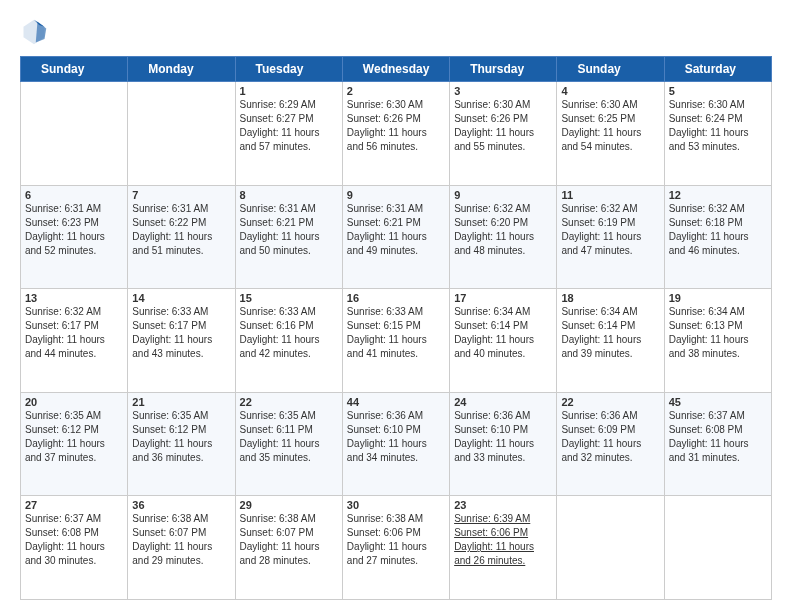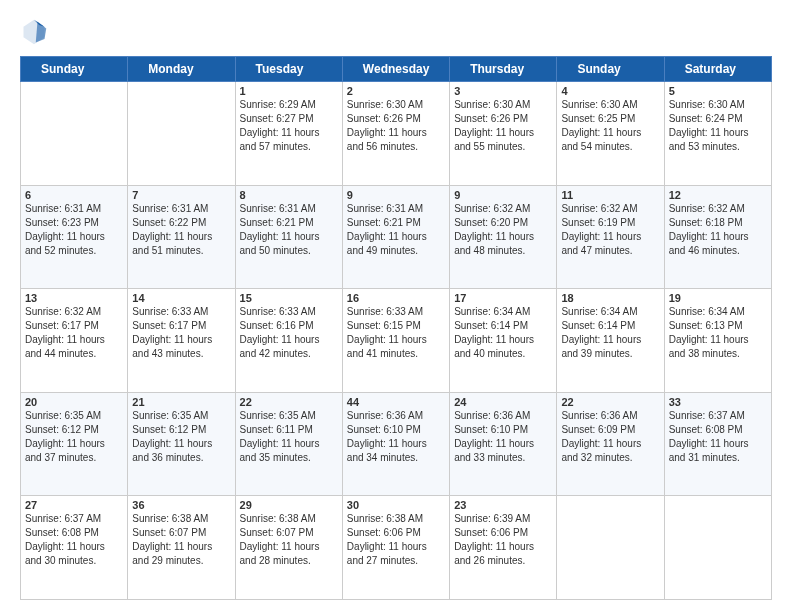--- a/index.html
+++ b/index.html
@@ -305,21 +305,21 @@
 and 33 minutes.</div>
           </td>
           <td>
             <span class="day-num">22</span>
             <div class="day-info" style="white-space: pre-line;">Sunrise: 6:36 AM
 Sunset: 6:09 PM
 Daylight: 11 hours
 and 32 minutes.</div>
           </td>
           <td>
-            <span class="day-num">33</span>
+            <span class="day-num">45</span>
             <div class="day-info" style="white-space: pre-line;">Sunrise: 6:37 AM
 Sunset: 6:08 PM
 Daylight: 11 hours
 and 31 minutes.</div>
           </td>
         </tr>
         <tr>
           <td>
             <span class="day-num">27</span>
             <div class="day-info" style="white-space: pre-line;">Sunrise: 6:37 AM
@@ -343,21 +343,21 @@
           </td>
           <td>
             <span class="day-num">30</span>
             <div class="day-info" style="white-space: pre-line;">Sunrise: 6:38 AM
 Sunset: 6:06 PM
 Daylight: 11 hours
 and 27 minutes.</div>
           </td>
           <td>
             <span class="day-num">23</span>
-            <div class="day-info" style="white-space: pre-line;">Sunrise: 6:39 AM
+            <div class="day-info" style="white-space: pre-line; text-decoration: underline;">Sunrise: 6:39 AM
 Sunset: 6:06 PM
 Daylight: 11 hours
 and 26 minutes.</div>
           </td>
           <td class="empty"></td>
           <td class="empty"></td>
         </tr>
       </tbody>
   </table>
 </div>

